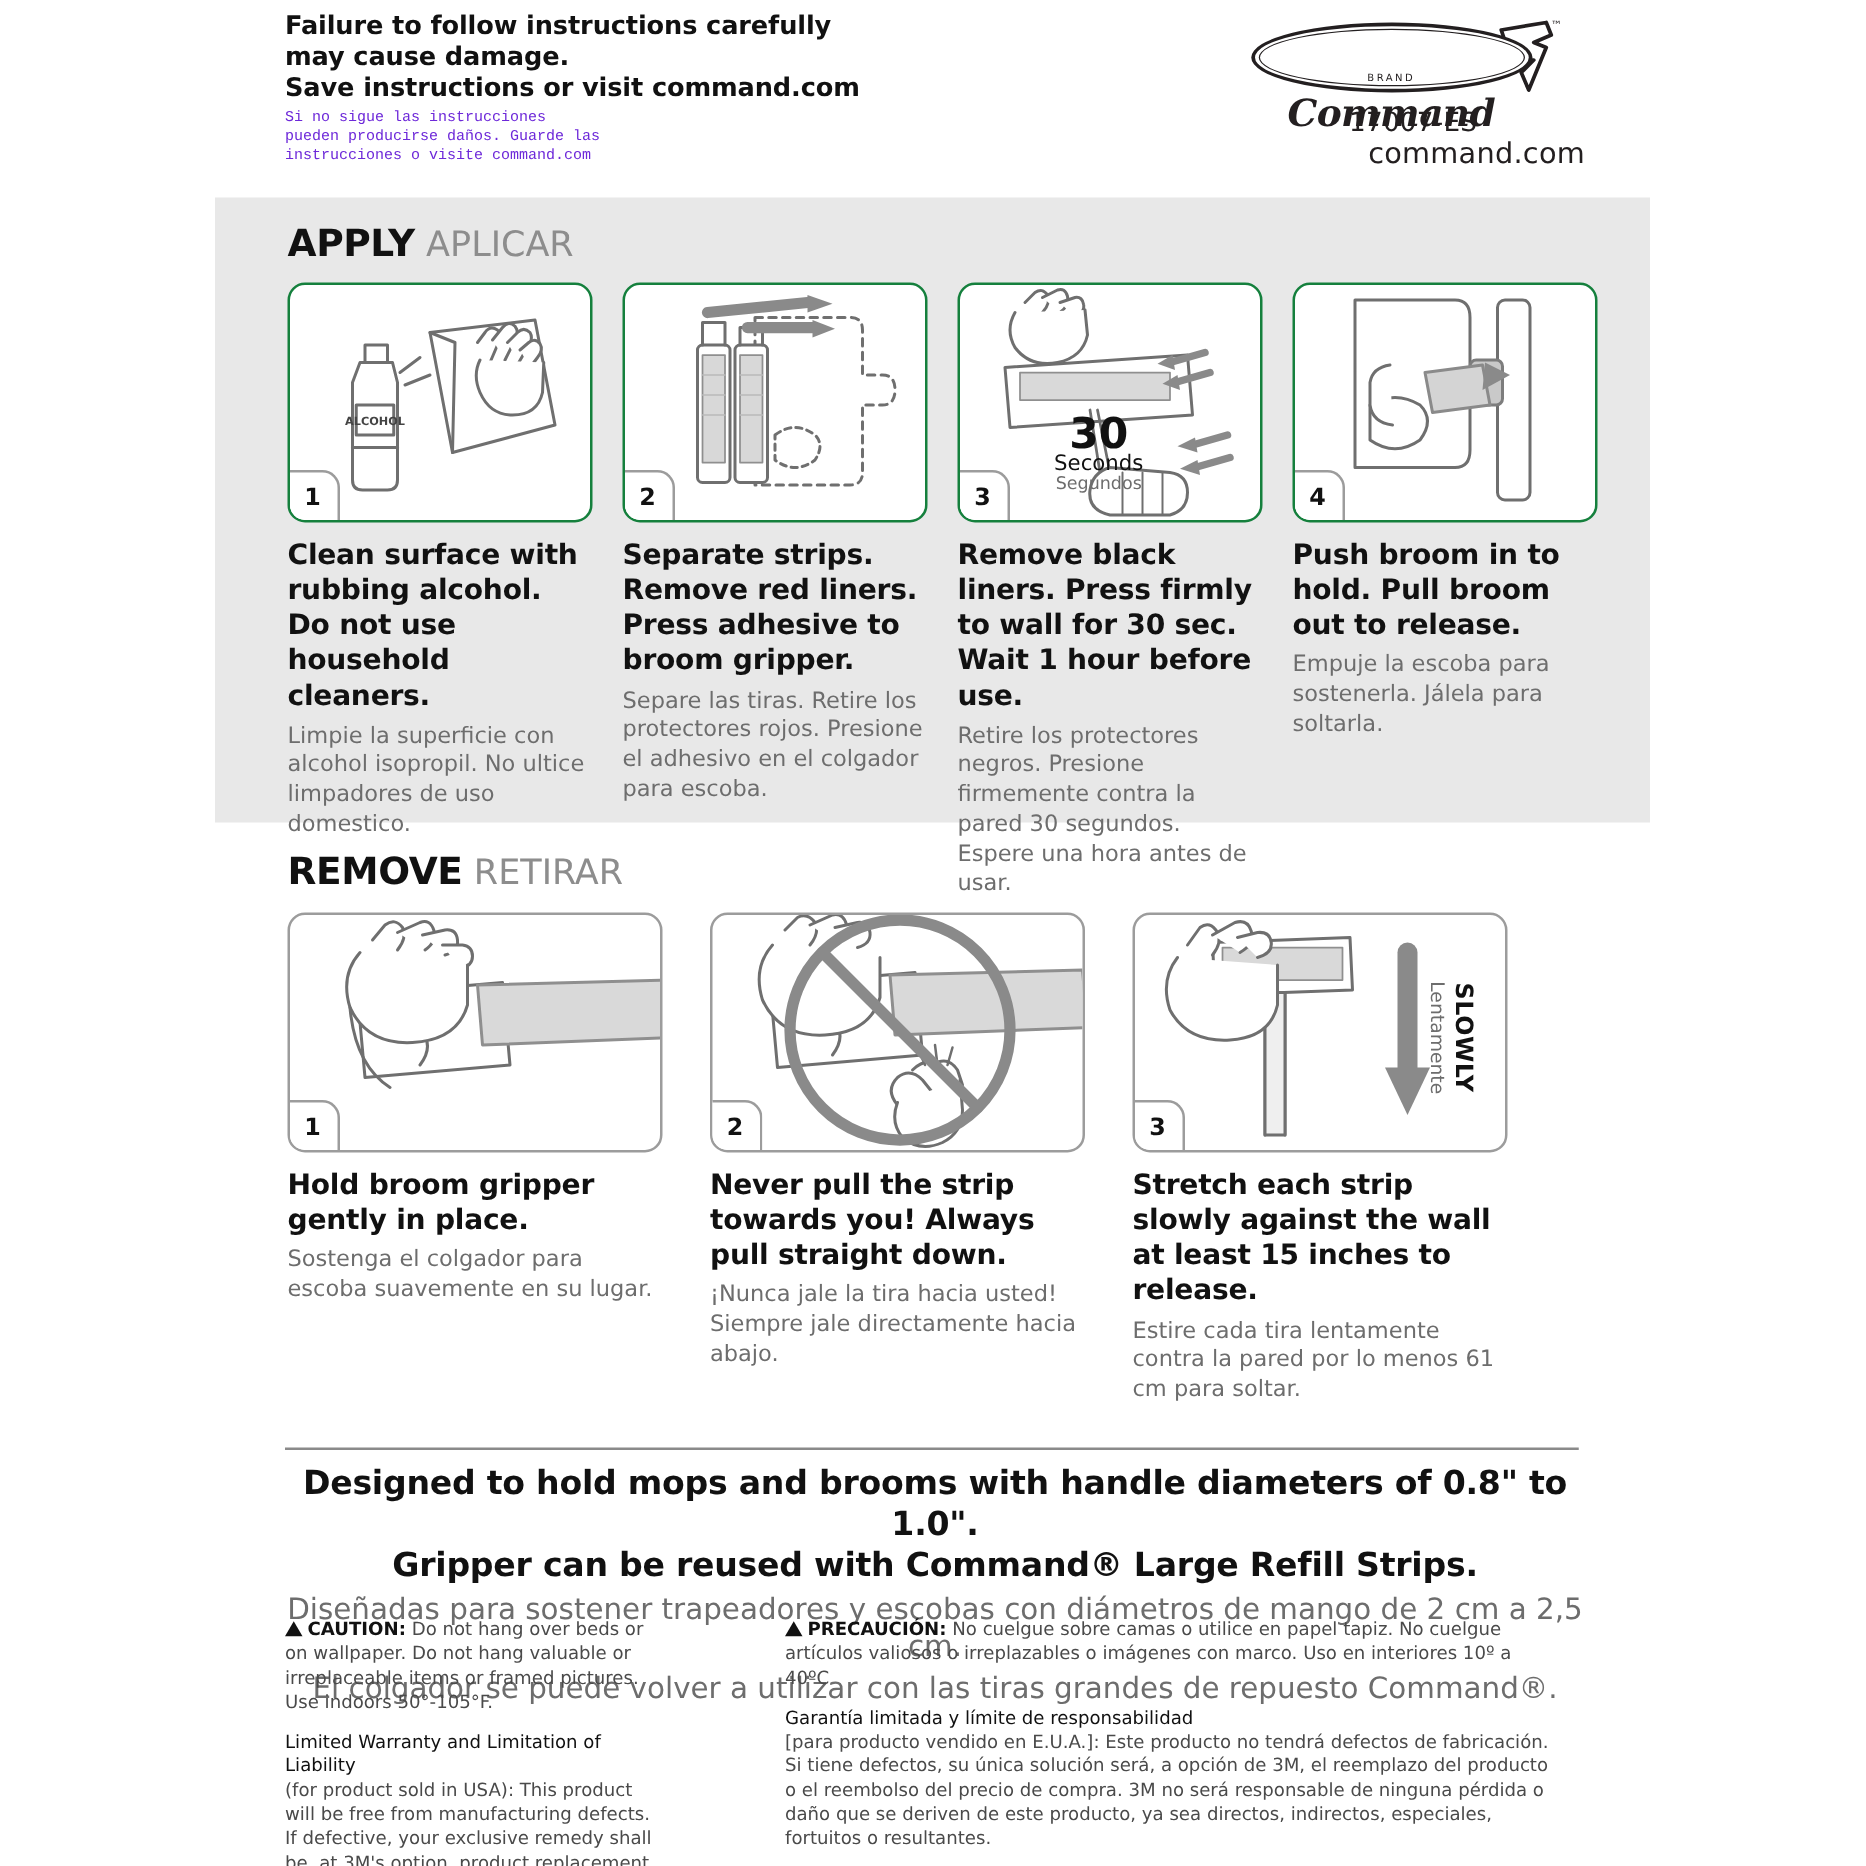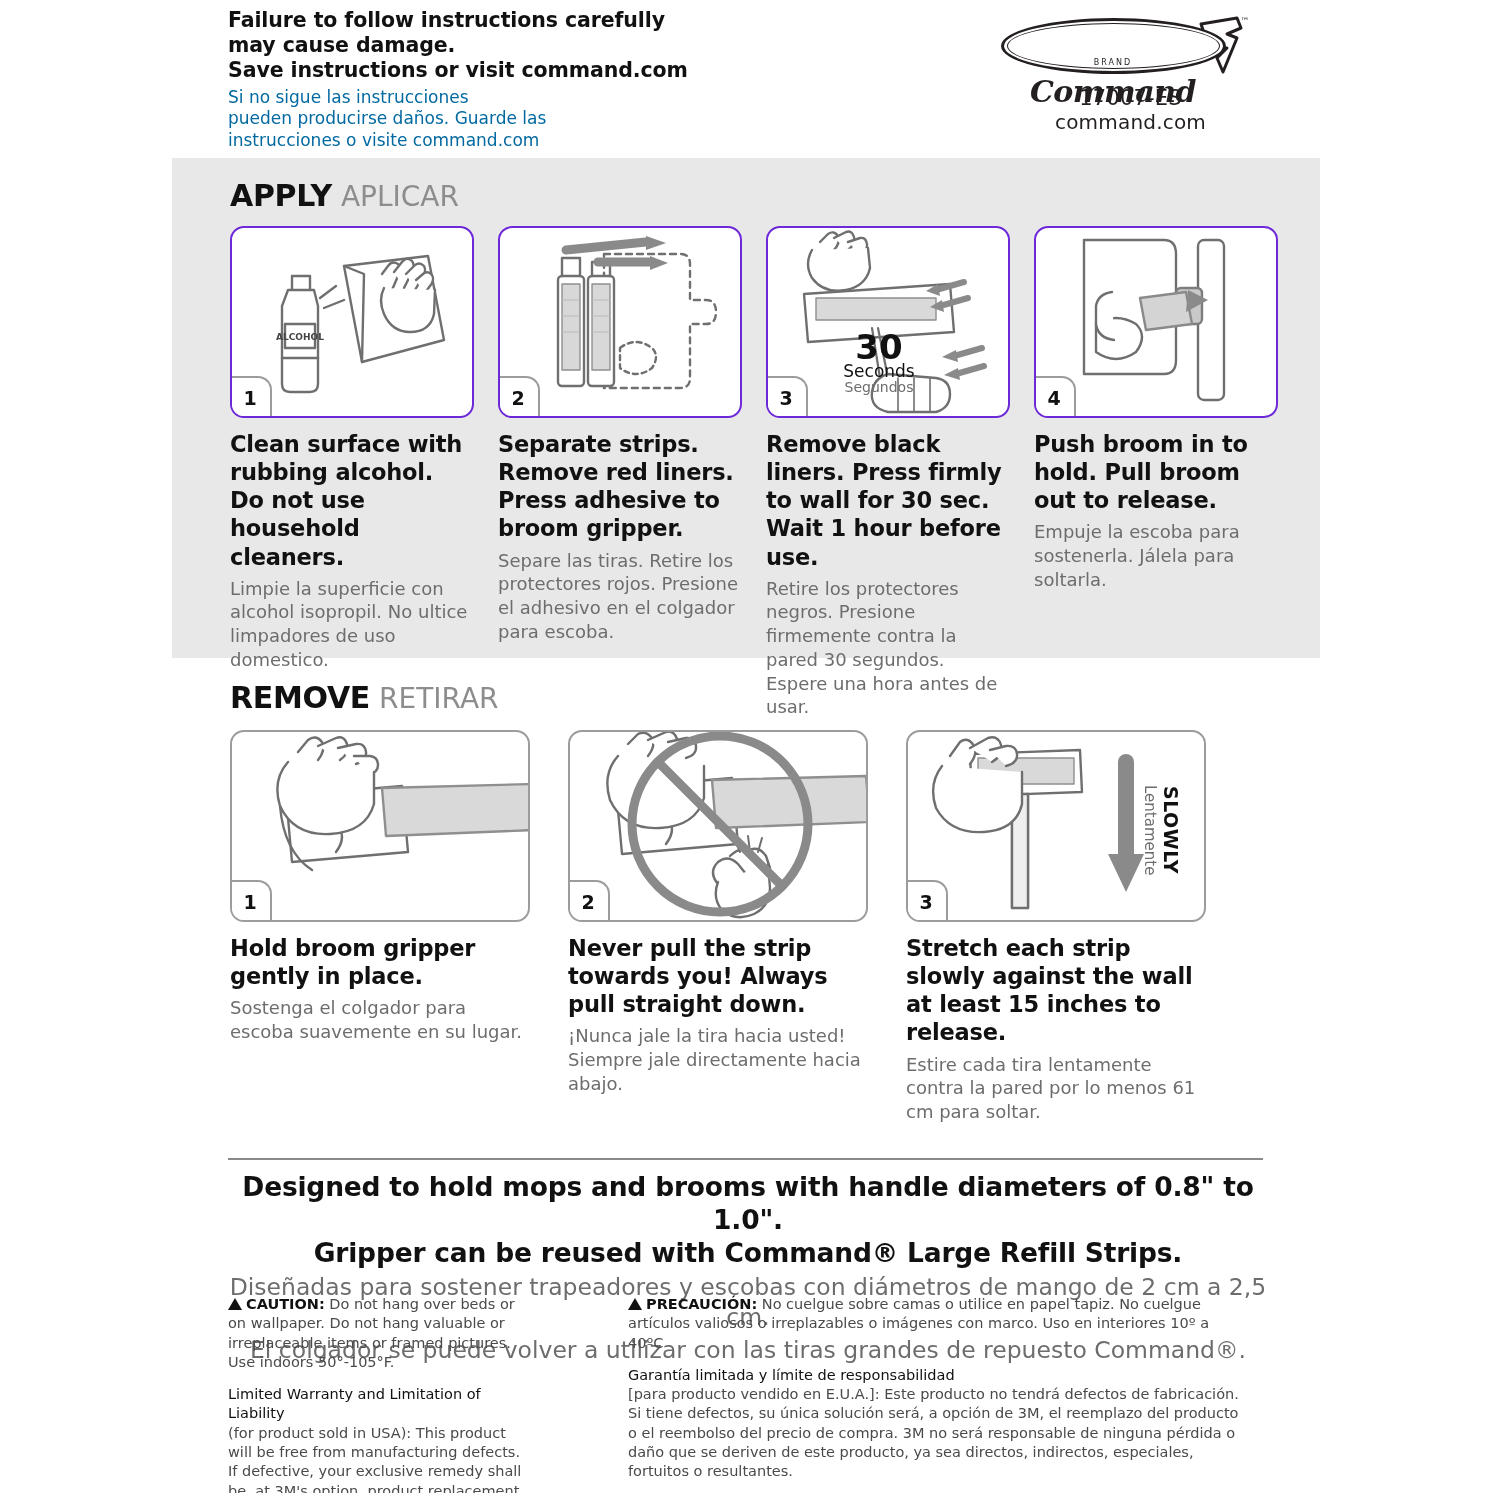--- a/index.html
+++ b/index.html
@@ -28,23 +28,24 @@
   }
   .warn-en {
     font-weight: bold;
     font-size: 20.5px;
     line-height: 1.23;
     color: #111;
     letter-spacing: -0.1px;
   }
   .warn-es {
     margin-top: 3px;
-    font-size: 17px;
+    font-size: 12px;
     line-height: 1.28;
-    color: #0369a1;
+    color: #6d28d9;
+    font-family: Liberation Mono, monospace;
   }
 
   .brand-area {
     position: absolute;
     right: 225px;
     top: 12px;
     width: 275px;
     text-align: center;
   }
   .brand-logo {
@@ -101,23 +102,24 @@
     font-size: 9px;
     color: #231f20;
   }
   .brand-code {
     font-size: 21px;
     color: #231f20;
     margin-top: 4px;
     letter-spacing: 0.2px;
   }
   .brand-site {
-    font-size: 20px;
+    font-size: 23px;
     color: #231f20;
     letter-spacing: 0.2px;
+    text-align: right;
   }
 
   
   .apply-section {
     position: absolute;
     left: 172px;
     top: 158px;
     width: 1148px;
     height: 500px;
     background: #e8e8e8;
@@ -149,21 +151,21 @@
     display: flex;
     gap: 24px;
   }
   .step { width: 244px; }
 
   .panel {
     position: relative;
     width: 244px;
     height: 192px;
     background: #fff;
-    border: 2px solid #6d28d9;
+    border: 2px solid #15803d;
     border-radius: 14px;
     overflow: hidden;
   }
   .panel svg { display: block; }
   .step-num {
     position: absolute;
     left: -2px;
     bottom: -2px;
     width: 42px;
     height: 42px;

